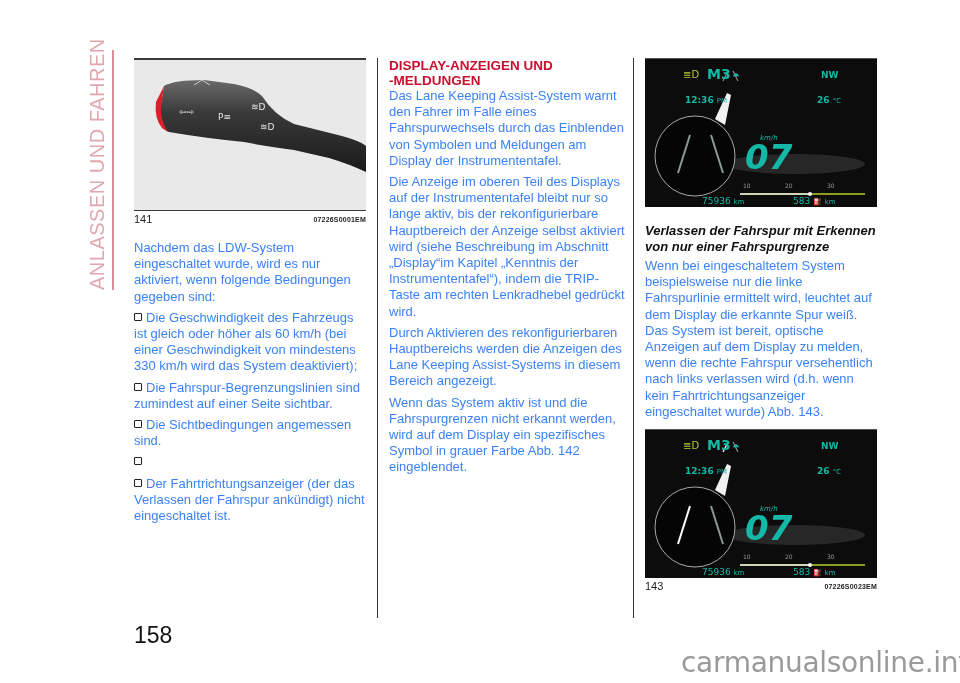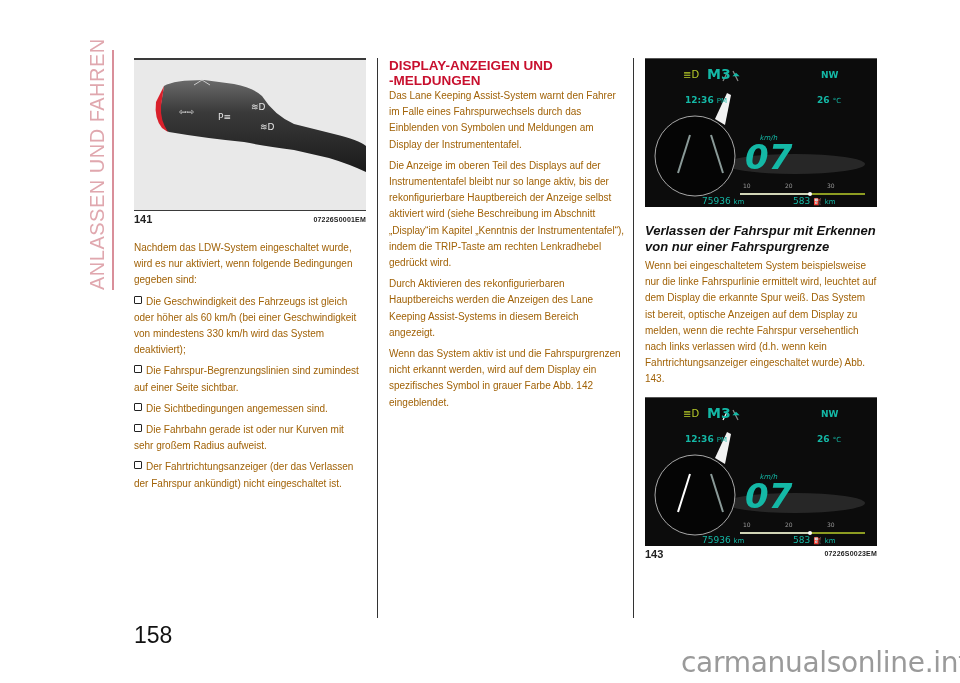--- a/index.html
+++ b/index.html
@@ -23,28 +23,28 @@
   .col2 { left: 389px; width: 236px; }
   .col3 { left: 645px; width: 232px; }
   .vline { position: absolute; width: 1px; background: #333; }
   .fig {
     position: relative; width: 232px; border-top: 2px solid #3a3a3a; border-bottom: 1px solid #3a3a3a;
   }
   .fig-cap {
     display: flex; justify-content: space-between; align-items: center; margin-top: 2px;
     font-size: 10px; color: #222;
   }
-  .fig-cap .num { font-size: 11px; font-weight: bold; }
+  .fig-cap .num { font-size: 11px; }
   .fig-cap .code { font-size: 7px; font-weight: bold; letter-spacing: 0.2px; }
   h3.red {
     margin: 0; color: #c8102e; font-size: 13.5px; font-weight: bold; line-height: 15px;
   }
   h3.up { text-transform: none; letter-spacing: 0.1px; }
   h3.ital { margin: 0; font-style: italic; font-weight: bold; font-size: 13px; line-height: 16px; color: #111; }
-  p { margin: 0 0 5px 0; font-size: 10px; line-height: 16.2px; color: #a16207; }
+  p { margin: 0 0 5px 0; font-size: 13px; line-height: 16.2px; color: #3b82f6; }
   .bullet { display: inline-block; width: 8px; height: 8px; border: 1.3px solid #222; margin-right: 4px; vertical-align: 1px; box-sizing: border-box; border-radius: 1px; }
   .page-num { position: absolute; left: 134px; top: 622px; font-size: 23px; font-weight: normal; color: #111; }
   .watermark { position: absolute; left: 681px; top: 646px; font-size: 28px; color: #9a9a9a; font-family: "DejaVu Sans", sans-serif; letter-spacing: -0.3px; }
 
   
   .stalk-fig { height: 150px; background: #e9e9e9; overflow: hidden; }
   
   .dash { height: 148px; background: #0c0c0c; overflow: hidden; position: relative; width: 232px; border: none; margin-top: 0; }
   .dash-wrap { border-top: 1px solid #555; }
   .dash .t { position: absolute; color: #14b8a6; font-family: "DejaVu Sans", sans-serif; white-space: nowrap; }
@@ -81,21 +81,21 @@
   </div>
   <div class="fig-cap">
     <span class="num">141</span>
     <span class="code">07226S0001EM</span>
   </div>
   <div style="height:15px"></div>
   <p>Nachdem das LDW-System eingeschaltet wurde, wird es nur aktiviert, wenn folgende Bedingungen gegeben sind:</p>
   <p><span class="bullet"></span><span>Die Geschwindigkeit des Fahrzeugs ist gleich oder höher als 60 km/h (bei einer Geschwindigkeit von mindestens 330 km/h wird das System deaktiviert);</span></p>
   <p><span class="bullet"></span><span>Die Fahrspur-Begrenzungslinien sind zumindest auf einer Seite sichtbar.</span></p>
   <p><span class="bullet"></span><span>Die Sichtbedingungen angemessen sind.</span></p>
-  <p><span class="bullet"></span><span>Die Fahrbahn gerade ist oder nur Kurven mit sehr großem Radius aufweist.</span></p>
+  <p><span class="bullet"></span></p>
   <p><span class="bullet"></span><span>Der Fahrtrichtungsanzeiger (der das Verlassen der Fahrspur ankündigt) nicht eingeschaltet ist.</span></p>
 </div>
 
 <div class="col col2">
   <h3 class="red">
     <span>DISPLAY-ANZEIGEN UND</span><br>
     <span>-MELDUNGEN</span>
   </h3>
   <p>Das Lane Keeping Assist-System warnt den Fahrer im Falle eines Fahrspurwechsels durch das Einblenden von Symbolen und Meldungen am Display der Instrumententafel.</p>
   <p>Die Anzeige im oberen Teil des Displays auf der Instrumententafel bleibt nur so lange aktiv, bis der rekonfigurierbare Hauptbereich der Anzeige selbst aktiviert wird (siehe Beschreibung im Abschnitt „Display“im Kapitel „Kenntnis der Instrumententafel“), indem die TRIP-Taste am rechten Lenkradhebel gedrückt wird.</p>

